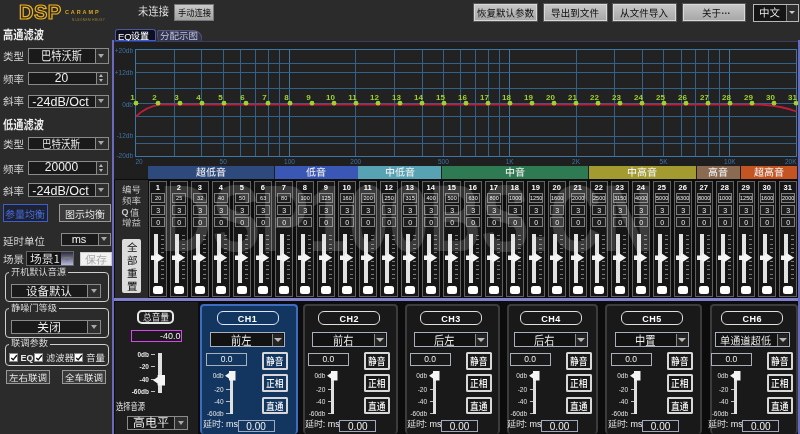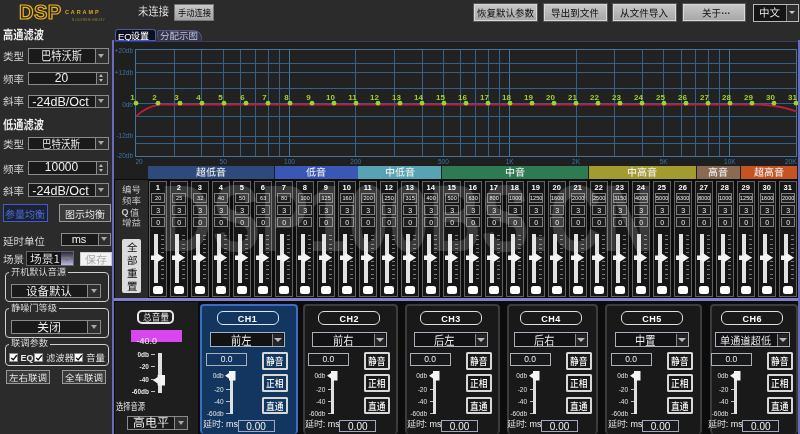--- a/index.html
+++ b/index.html
@@ -433,21 +433,21 @@
       <use href="#g1f" x="3000"></use>
     </svg>
     <svg class="t" style="left:3.0px;top:163.5px;width:21.00px;height:10.50px;" preserveAspectRatio="none" viewBox="0 -880 2000 1000" fill="#dcdcdc">
       <use href="#g20" x="0"></use>
       <use href="#g21" x="1000"></use>
     </svg>
     <div style="position:absolute;left:27.5px;top:161px;width:80px;height:13.5px;background:#1a1a1a;border:1px solid #8a8a8a"></div>
     <div style="position:absolute;left:95.5px;top:162px;width:11px;height:11.5px;background:#2e2e2e;border-left:1px solid #8a8a8a"></div>
     <div style="position:absolute;left:98.7px;top:163.75px;width:0px;height:0px;border-left:2.8px solid transparent;border-right:2.8px solid transparent;border-bottom:3.2px solid #b8b8b8"></div>
     <div style="position:absolute;left:98.7px;top:168.75px;width:0px;height:0px;border-left:2.8px solid transparent;border-right:2.8px solid transparent;border-top:3.2px solid #b8b8b8"></div>
-    <div style="position:absolute;left:27.5px;top:162px;width:68px;height:11.5px;font:12px 'Liberation Sans',sans-serif;color:#f2f2f2;text-align:center;line-height:10.5px">10000</div>
+    <div style="position:absolute;left:27.5px;top:162px;width:68px;height:11.5px;font:12px 'Liberation Sans',sans-serif;color:#f2f2f2;text-align:center;line-height:10.5px">20000</div>
     <svg class="t" style="left:3.0px;top:186.0px;width:21.00px;height:10.50px;" preserveAspectRatio="none" viewBox="0 -880 2000 1000" fill="#dcdcdc">
       <use href="#g22" x="0"></use>
       <use href="#g21" x="1000"></use>
     </svg>
     <div style="position:absolute;left:27.5px;top:183px;width:81px;height:13.5px;background:#1a1a1a;border:1px solid #8a8a8a"></div>
     <div style="position:absolute;left:94.5px;top:184px;width:13px;height:11.5px;background:#2e2e2e;border-left:1px solid #8a8a8a"></div>
     <div style="position:absolute;left:98.0px;top:187.75px;width:0px;height:0px;border-left:3.5px solid transparent;border-right:3.5px solid transparent;border-top:4px solid #a8a8a8"></div>
     <div style="position:absolute;left:27.5px;top:183.5px;width:66px;height:12px;font:12.5px 'Liberation Sans',sans-serif;color:#f2f2f2;text-align:center">-24dB/Oct</div>
     <div style="position:absolute;left:2.5px;top:204px;width:45px;height:17.5px;background:#1d2130;border:1px solid #3c5fd0"></div>
     <svg class="t" style="left:5.0px;top:208.5px;width:40.00px;height:10.50px;" preserveAspectRatio="none" viewBox="0 -880 4000 1000" fill="#4a6fe0">
@@ -1150,21 +1150,21 @@
     <div style="position:absolute;left:112px;top:40px;width:2px;height:394px;background:#6a6abc"></div>
     <div style="position:absolute;left:797.5px;top:40px;width:2.5px;height:394px;background:#6a6abc"></div>
     <div style="position:absolute;left:114px;top:301px;width:683.5px;height:133px;background:#0c0c0c"></div>
     <div style="position:absolute;left:114.5px;top:302px;width:83px;height:132px;background:#1e1e1e"></div>
     <div style="position:absolute;left:137px;top:309.5px;width:36.5px;height:14.5px;border:2px solid #e8e8e8;border-radius:5px"></div>
     <svg class="t" style="left:142.5px;top:312.2px;width:26.00px;height:10.00px;" preserveAspectRatio="none" viewBox="0 -880 3000 1000" fill="#f0f0f0">
       <use href="#g58" x="0"></use>
       <use href="#g34" x="1000"></use>
       <use href="#g24" x="2000"></use>
     </svg>
-    <div style="position:absolute;left:130.5px;top:330px;width:51px;height:11.5px;background:#1a1a1a;border:6px solid #d946ef;font:9px/10px 'Liberation Sans',sans-serif;color:#f0f0f0;text-align:left">-40.0</div>
+    <div style="position:absolute;left:130.5px;top:330px;width:51px;height:11.5px;background:#1a1a1a;border:1px solid #d946ef;font:9px/10px 'Liberation Sans',sans-serif;color:#f0f0f0;text-align:right">-40.0</div>
     <div style="position:absolute;left:127px;top:350.5px;width:22px;height:8px;font:700 6.5px 'Liberation Sans',sans-serif;color:#e4e4e4;text-align:right">0db</div>
     <div style="position:absolute;left:151px;top:353.5px;width:3.5px;height:1.2px;background:#bfbfbf"></div>
     <div style="position:absolute;left:127px;top:363px;width:22px;height:8px;font:700 6.5px 'Liberation Sans',sans-serif;color:#e4e4e4;text-align:right">-20</div>
     <div style="position:absolute;left:151px;top:366px;width:3.5px;height:1.2px;background:#bfbfbf"></div>
     <div style="position:absolute;left:127px;top:375.5px;width:22px;height:8px;font:700 6.5px 'Liberation Sans',sans-serif;color:#e4e4e4;text-align:right">-40</div>
     <div style="position:absolute;left:151px;top:378.5px;width:3.5px;height:1.2px;background:#bfbfbf"></div>
     <div style="position:absolute;left:127px;top:388px;width:22px;height:8px;font:700 6.5px 'Liberation Sans',sans-serif;color:#e4e4e4;text-align:right">-60db</div>
     <div style="position:absolute;left:151px;top:391px;width:3.5px;height:1.2px;background:#bfbfbf"></div>
     <div style="position:absolute;left:158px;top:352.5px;width:3.5px;height:40px;background:#e0e0e0"></div>
     <svg class="t" style="left:152.5px;top:374.8px;width:12px;height:10.5px" viewBox="0 0 12 10.5">

